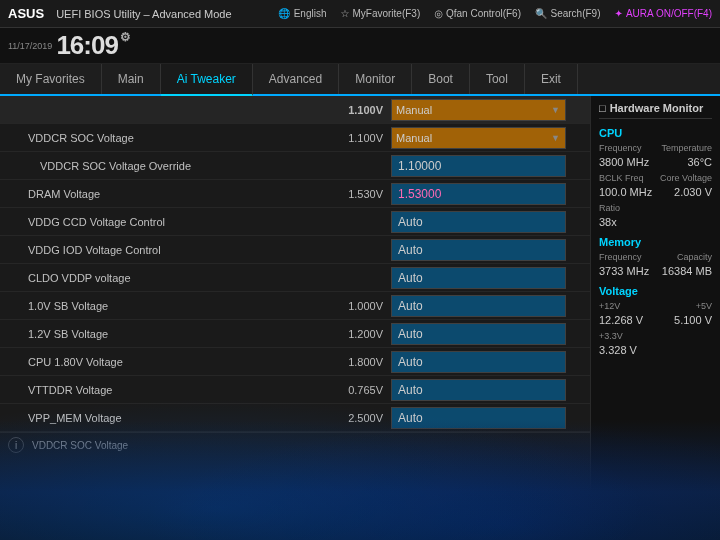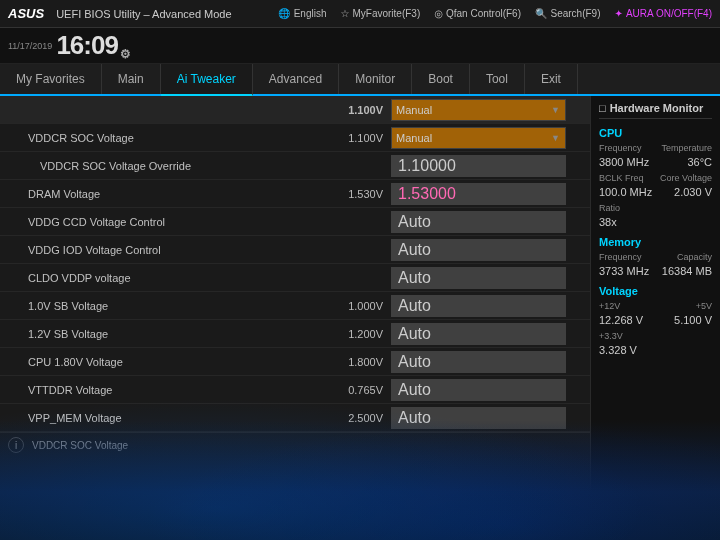--- a/index.html
+++ b/index.html
@@ -48,21 +48,20 @@
       display: flex;
       align-items: center;
       padding: 0 8px;
       gap: 12px;
       border-bottom: 1px solid #333;
     }
     .asus-logo {
       color: #fff;
       font-weight: bold;
       font-size: 13px;
-      font-style: italic;
     }
     .bios-title {
       color: #ccc;
       font-size: 11px;
     }
     .top-bar-right {
       margin-left: auto;
       display: flex;
       align-items: center;
       gap: 14px;
@@ -91,21 +90,21 @@
       font-size: 9px;
       color: #888;
       margin-right: 4px;
     }
     .clock-display {
       color: #ddd;
       font-size: 26px;
       font-weight: bold;
       letter-spacing: -1px;
       display: flex;
-      align-items: flex-end;
+      align-items: flex-start;
       gap: 2px;
     }
     .clock-gear {
       font-size: 12px;
       color: #aaa;
       cursor: pointer;
     }
     .aura-text { color: #e040fb; }
 
     
@@ -175,24 +174,24 @@
       text-align: right;
       font-size: 11px;
       color: #bbb;
       margin-right: 8px;
     }
     .setting-control {
       width: 175px;
     }
     .setting-input {
       width: 175px;
-      background: #404040;
+      background: #0c4a6e;
       border: 1px solid #404040;
       color: #ccc;
-      font-size: 16px;
+      font-size: 12px;
       padding: 3px 6px;
       height: 22px;
     }
     .setting-input.pink-text { color: #ff69b4; }
     .setting-select {
       width: 175px;
       background: #a16207;
       border: 1px solid #404040;
       color: #ccc;
       font-size: 11px;

